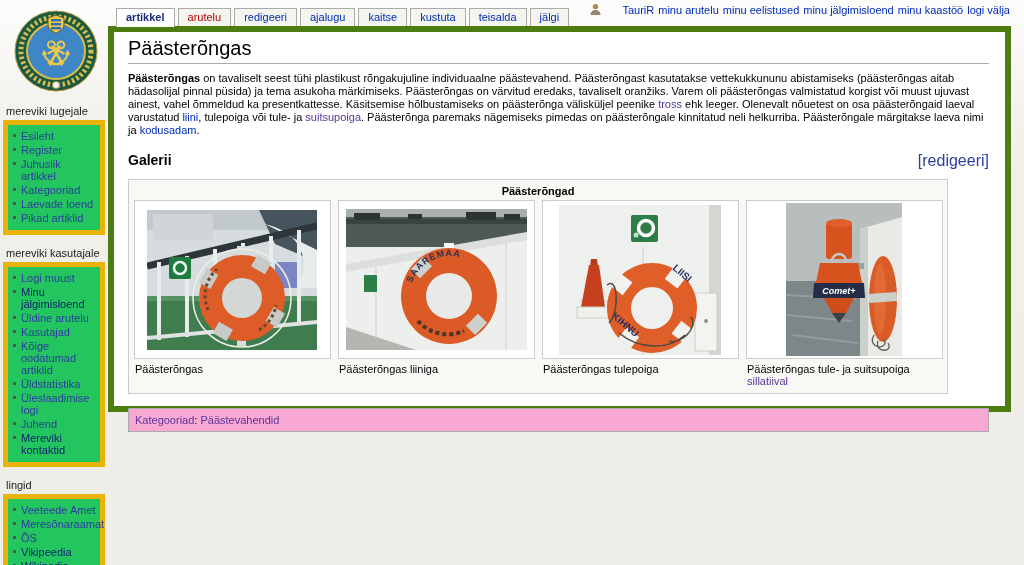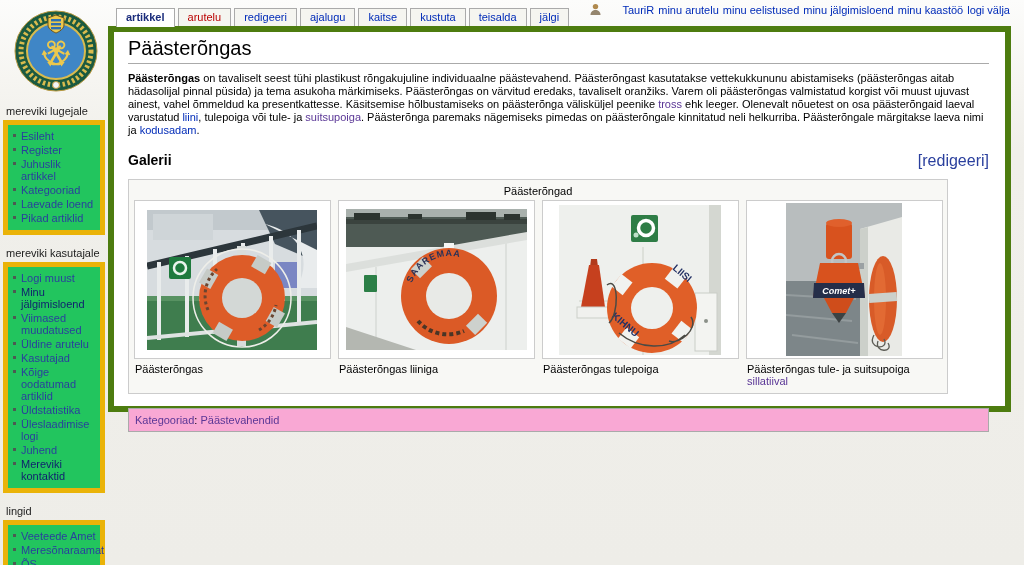--- a/index.html
+++ b/index.html
@@ -33,21 +33,21 @@
   .tab.gap{}
   #content{background:#fff;border:6px solid #4d7c0f;padding:2px 16px 14px 14px;box-sizing:border-box;height:386px;position:relative;z-index:1}
   h1{font-size:20px;font-weight:normal;margin:3px 0 0;padding-bottom:3px;border-bottom:1px solid #aaa;color:#000}
   #para{font-size:11px;line-height:13px;margin:8px 0 0}
   .wlink{color:#002bb8;text-decoration:none}
   .vlink{color:#5a3696;text-decoration:none}
   .secthead{margin-top:15px;font-size:14px;overflow:hidden}
   .h3{font-weight:bold}
   .editsection{float:right;font-size:16px;font-weight:normal;color:#2a3f9d}
   #gallery{margin-top:9px;border:1px solid #ccc;background:#f8f8f5;width:820px;box-sizing:border-box;padding:1px 1px 4px}
-  .gtitle{text-align:center;font-weight:normal;font-size:11px;padding:4px 0 3px}
+  .gtitle{text-align:center;font-weight:bold;font-size:11px;padding:4px 0 3px}
   .grow{display:flex}
   .gitem{width:204px;padding:0 2px;box-sizing:border-box}
   .gthumb{border:1px solid #ccc;background:#fff;width:197px;height:159px;display:flex;align-items:center;justify-content:center;cursor:pointer;box-sizing:border-box;margin:0 auto}
   .gtext{font-size:11px;padding:4px 2px 2px 3px;line-height:12px}
   #catlinks{margin-top:14px;border:1px solid #aaa;background:#f9a8d4;padding:5px 6px;font-size:11px}
 </style>
 </head>
 <body>
 
 <div id="personal">
@@ -96,21 +96,20 @@
             <li><a class="slink">Pikad artiklid</a></li>
           </ul>
         </div>
       </div>
       <div class="portlet">
         <div class="ptitle">mereviki kasutajale</div>
         <div class="pBody">
           <ul>
             <li><a class="slink">Logi muust</a></li>
             <li><a class="slink strong">Minu jälgimisloend</a></li>
-            <li><a class="slink">Viimased muudatused</a></li>
             <li><a class="slink">Üldine arutelu</a></li>
             <li><a class="slink">Kasutajad</a></li>
             <li><a class="slink">Kõige oodatumad artiklid</a></li>
             <li><a class="slink">Üldstatistika</a></li>
             <li><a class="slink">Üleslaadimise logi</a></li>
             <li><a class="slink">Juhend</a></li>
             <li><a class="slink strong">Mereviki kontaktid</a></li>
           </ul>
         </div>
       </div>

